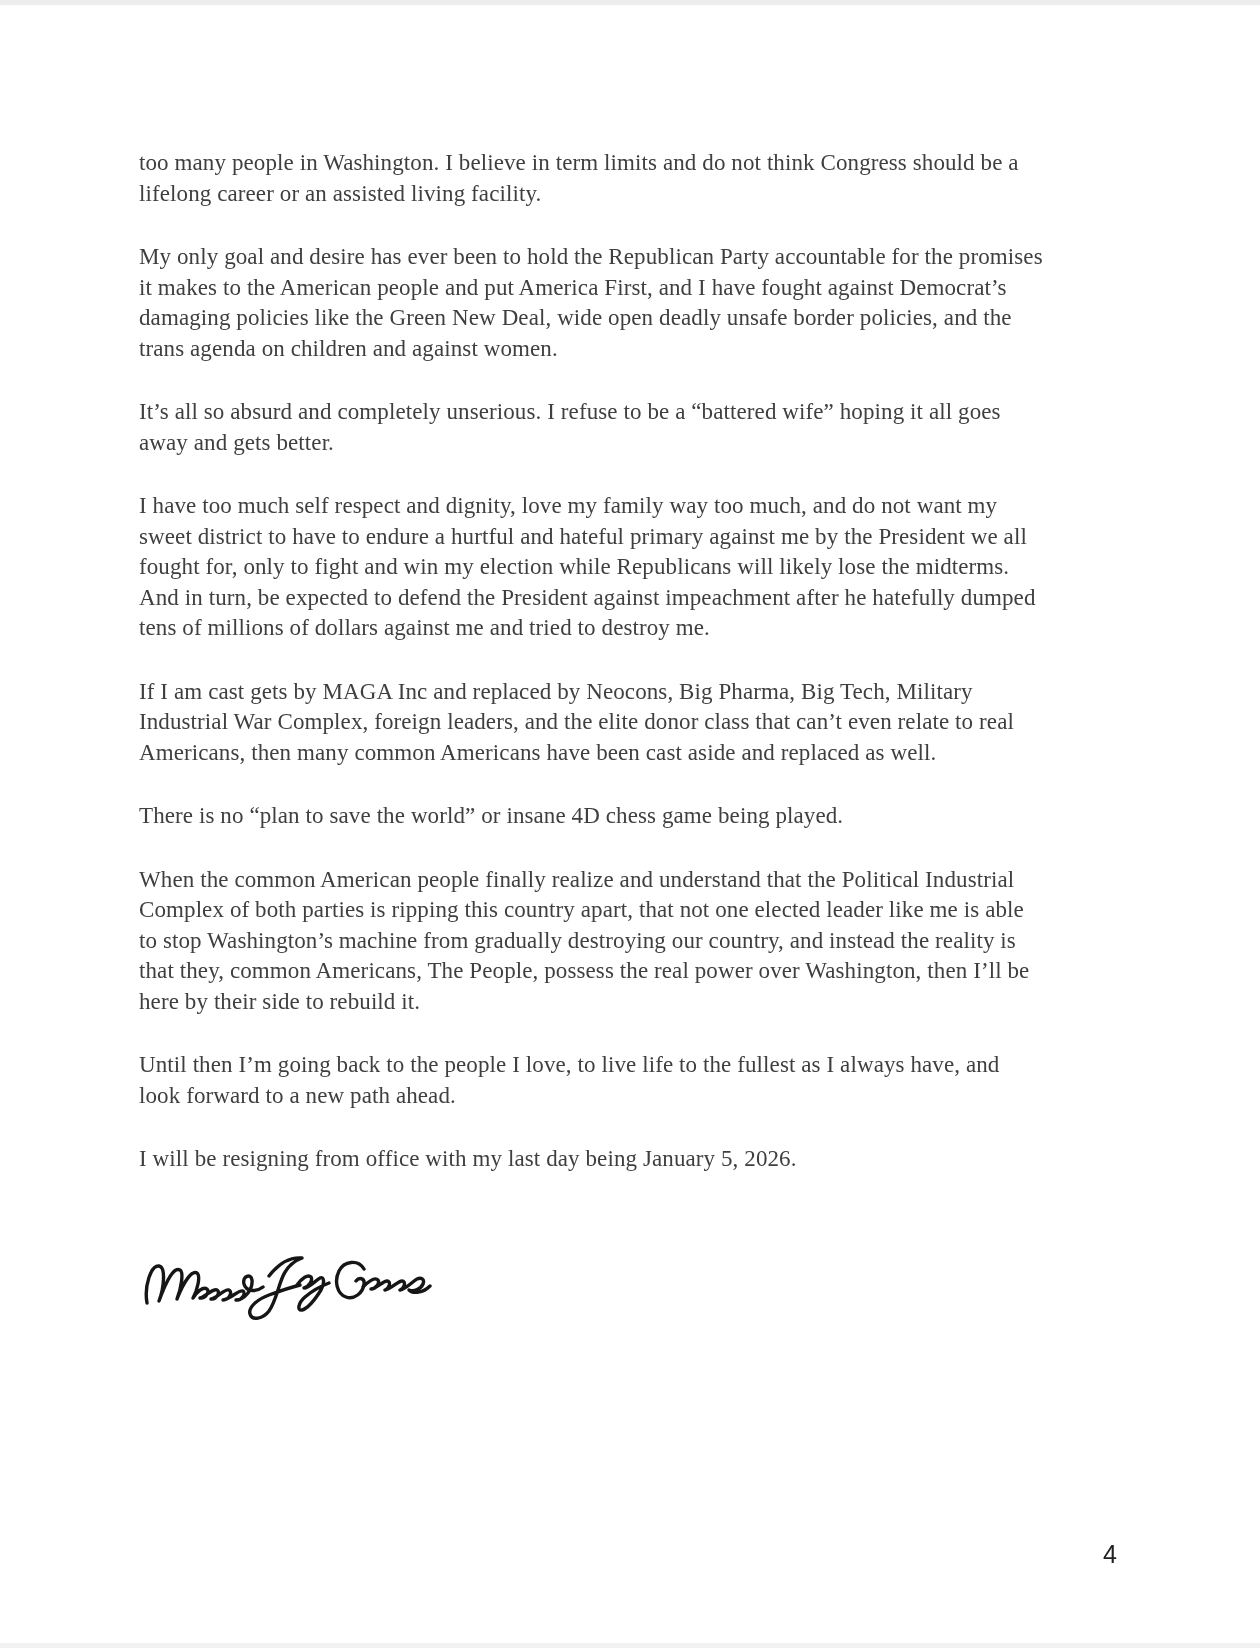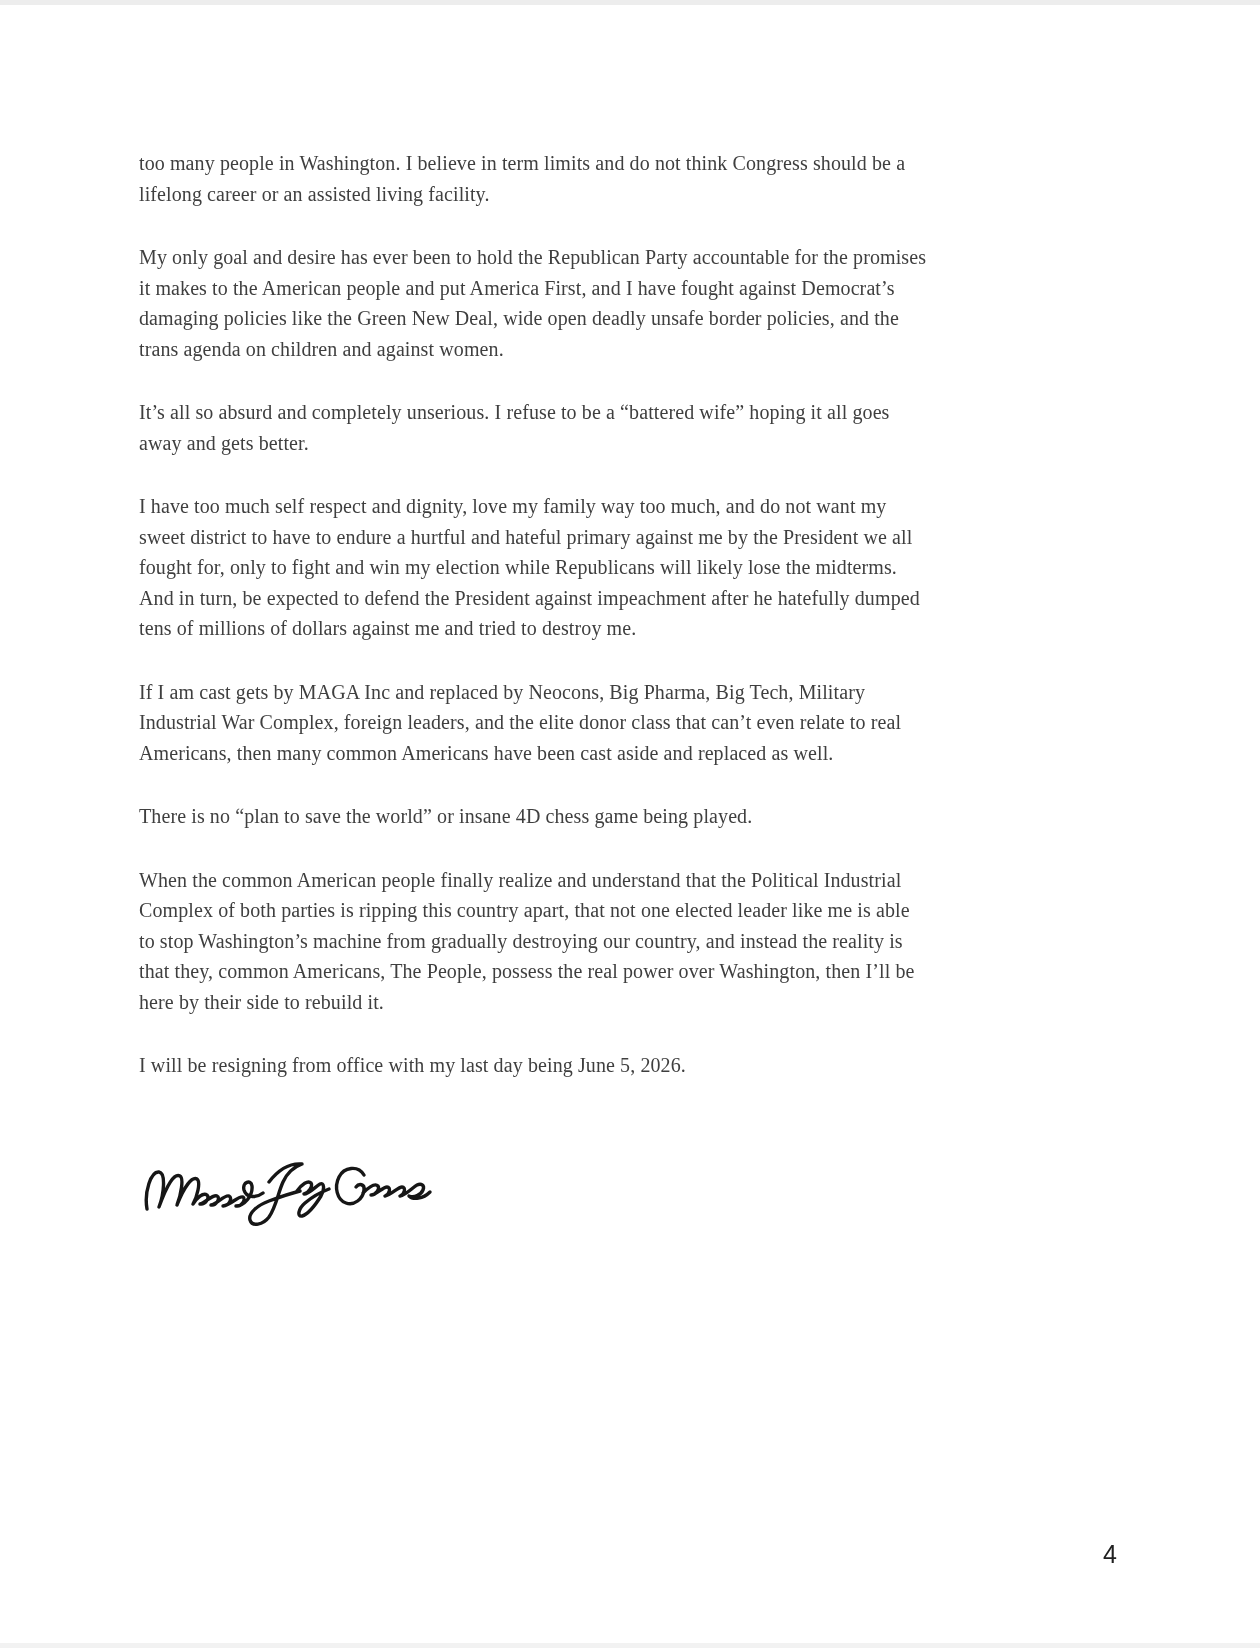--- a/index.html
+++ b/index.html
@@ -18,21 +18,21 @@
     height: 5px;
   }
   .edge-strip.top { top: 0; background: #ededed; }
   .edge-strip.bottom { bottom: 0; background: #f2f2f2; }
   .letter {
     position: absolute;
     left: 139px;
     top: 148px;
     width: 1005px;
     color: #3f3f3f;
-    font-size: 20px;
+    font-size: 23px;
     line-height: 30.5px;
     letter-spacing: 0.1px;
   }
   .letter p {
     margin: 0 0 33px 0;
     white-space: pre-line;
   }
   .signature {
     margin-top: 58px;
     width: 310px;
@@ -80,21 +80,23 @@
 tens of millions of dollars against me and tried to destroy me.</p>
     <p>If I am cast gets by MAGA Inc and replaced by Neocons, Big Pharma, Big Tech, Military
 Industrial War Complex, foreign leaders, and the elite donor class that can’t even relate to real
 Americans, then many common Americans have been cast aside and replaced as well.</p>
     <p>There is no “plan to save the world” or insane 4D chess game being played.</p>
     <p>When the common American people finally realize and understand that the Political Industrial
 Complex of both parties is ripping this country apart, that not one elected leader like me is able
 to stop Washington’s machine from gradually destroying our country, and instead the reality is
 that they, common Americans, The People, possess the real power over Washington, then I’ll be
 here by their side to rebuild it.</p>
-    <p>I will be resigning from office with my last day being June 5, 2026.</p>
+    <p>Until then I’m going back to the people I love, to live life to the fullest as I always have, and
+look forward to a new path ahead.</p>
+    <p>I will be resigning from office with my last day being January 5, 2026.</p>
 
     <div class="signature" role="img" aria-label="Marjorie Taylor Greene">
       <svg width="300" height="95" viewBox="0 0 300 95">
 
         <path class="sig-stroke" d="M8,70 C5,53 12,32 20,33 C27,34 25,55 20,68 C28,46 35,34 41,37 C45,39 42,56 38,66 C45,48 53,37 58,40 C62,43 58,58 54,65 C58,59 64,53 68,56 C71,59 66,66 61,65 C66,64 74,55 78,57 C82,59 77,67 72,66 C78,65 86,55 90,57 C94,59 90,67 84,67 C92,66 100,56 104,58 C107,60 103,68 97,67 C105,67 114,57 113,47 C112,40 103,43 105,51 C107,58 116,60 124,54"></path>
 
         <path class="sig-stroke" d="M130,43 C140,30 152,24 163,25 C155,28 148,34 144,43 C139,54 137,68 130,78 C124,86 113,88 111,81 C109,74 119,66 130,62 C141,58 153,54 161,52 M158,52 C163,45 169,41 172,44 C174,47 170,54 165,55 C170,55 177,47 181,45 C185,43 186,50 182,57 C177,65 170,75 163,77 C158,78 159,70 166,64 C173,58 182,53 190,50"></path>
 
         <path class="sig-stroke" d="M225,36 C219,26 205,28 200,38 C195,48 198,61 207,64 C215,67 224,60 225,51 C226,45 220,44 217,48 M224,54 C230,48 236,44 239,47 C241,50 237,56 232,56 C237,56 244,48 248,48 C252,48 251,55 246,57 C252,56 259,48 263,48 C267,48 266,55 261,57 C267,56 274,48 278,46 C282,44 286,46 284,51 C282,56 275,59 270,57 C274,61 284,60 291,53"></path>
       </svg>

